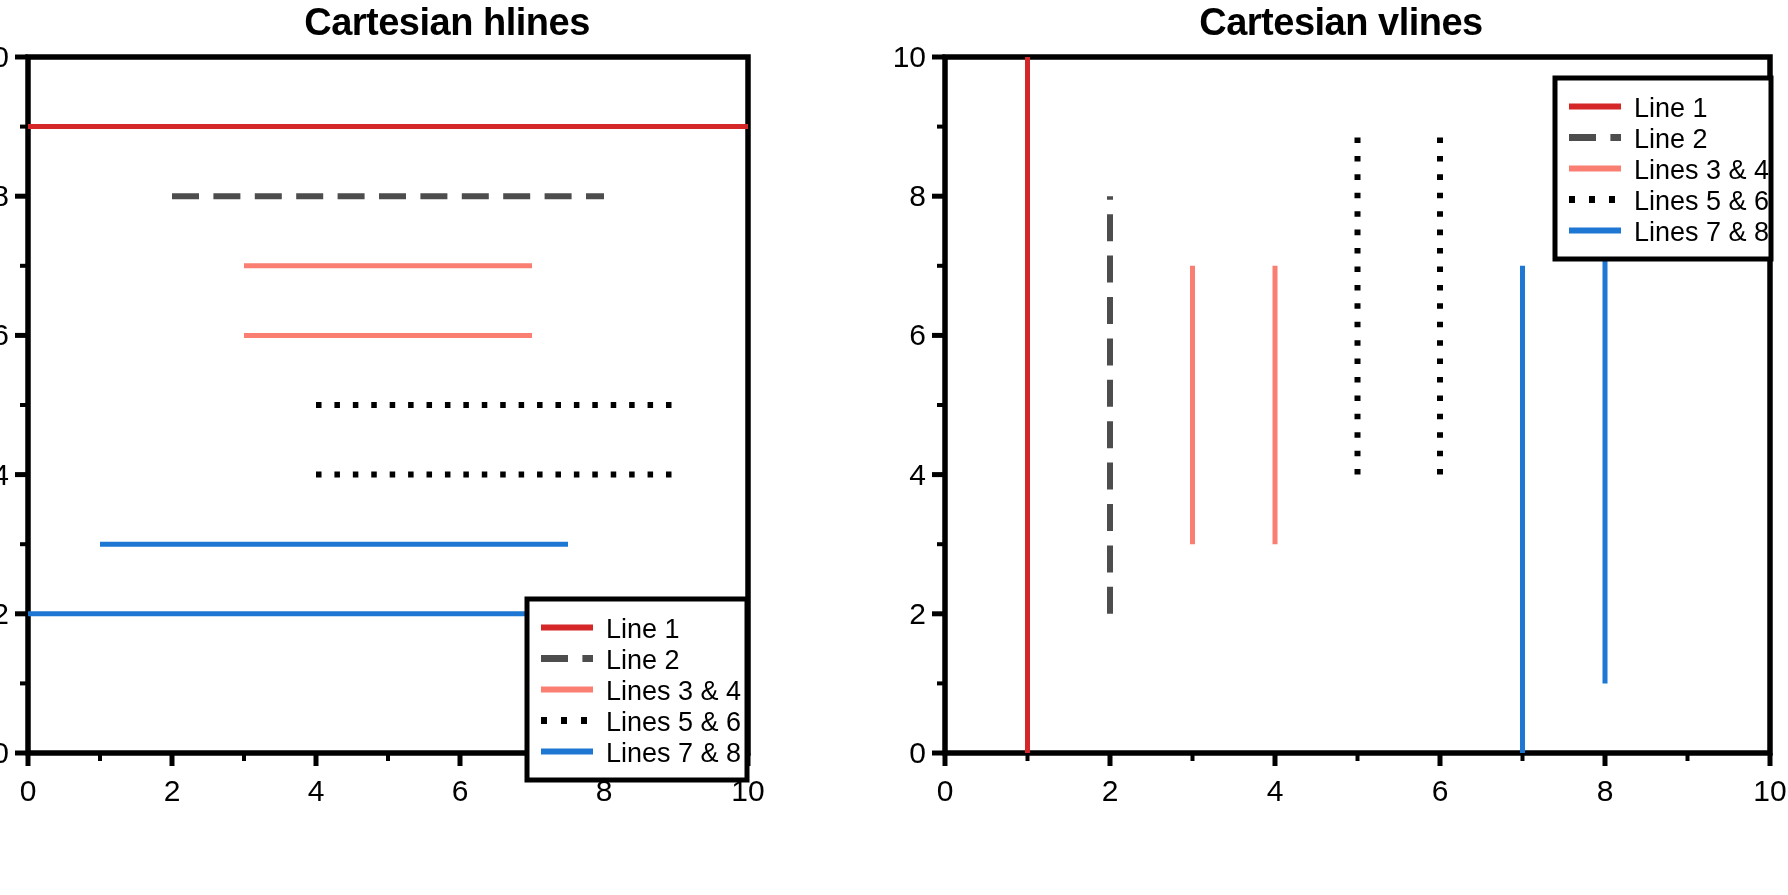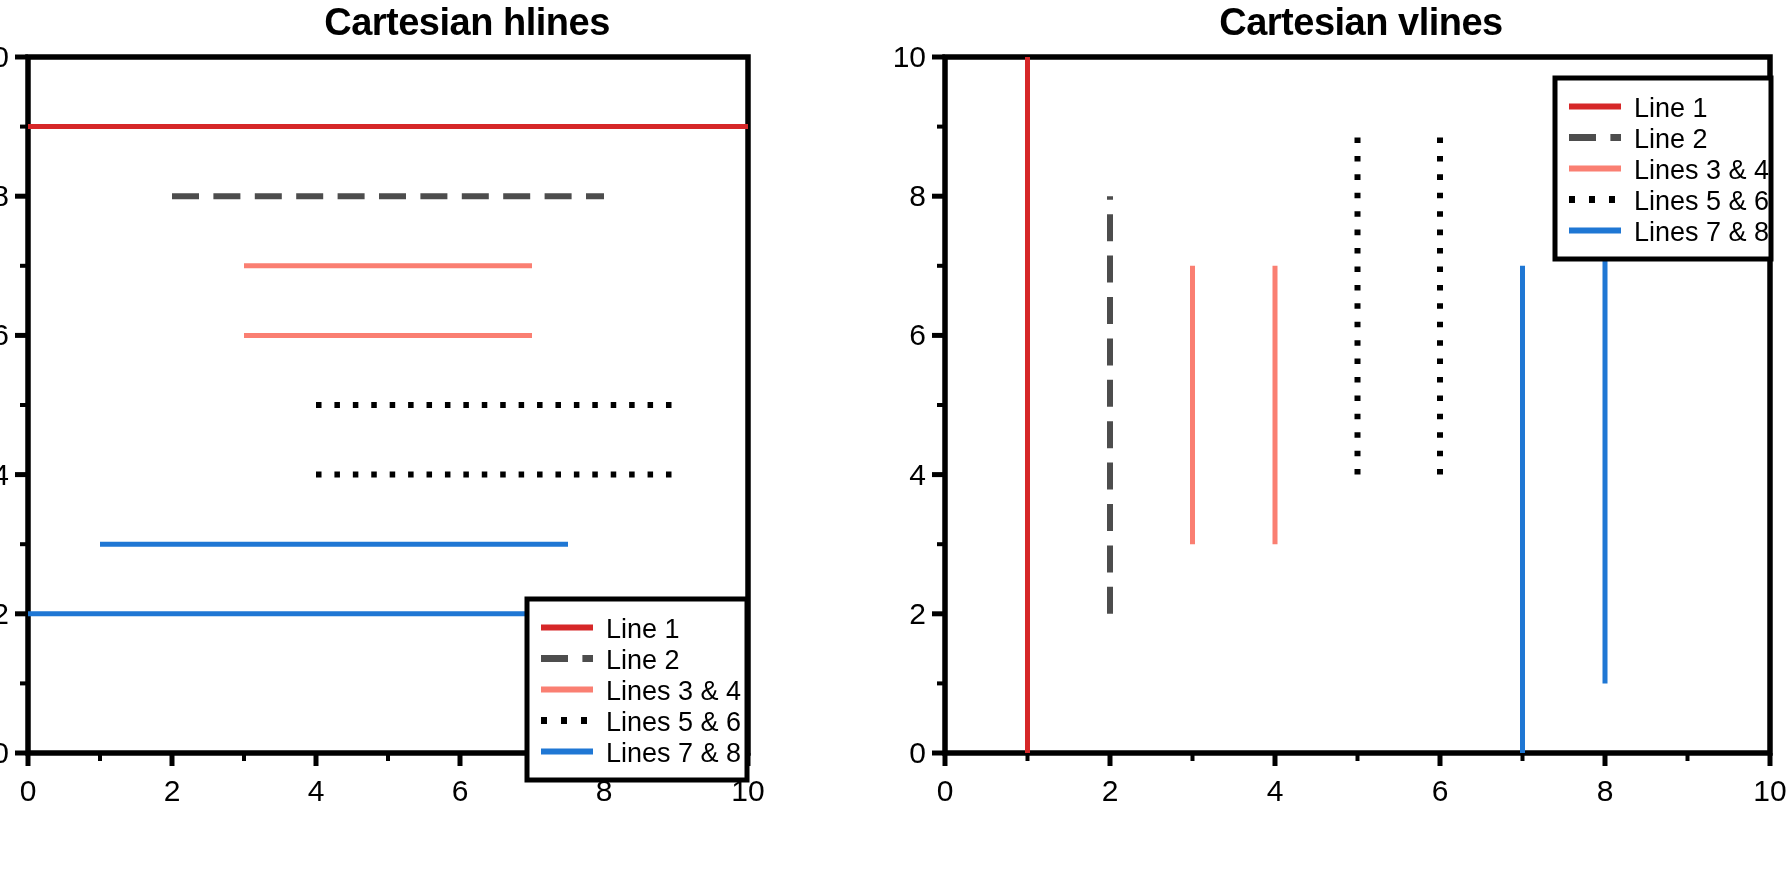--- a/index.html
+++ b/index.html
@@ -17,21 +17,20 @@
     position: relative;
     width: 1788px;
     height: 895px;
     background: #ffffff;
   }
   .panel {
     position: absolute;
     top: 0;
     width: 894px;
     height: 895px;
-    padding-left: 40px;
   }
   .panel-left  { left: 0; }
   .panel-right { left: 894px; }
 
   .panel-title {
     position: absolute;
     top: 0px;
     left: 0;
     width: 100%;
     text-align: center;

